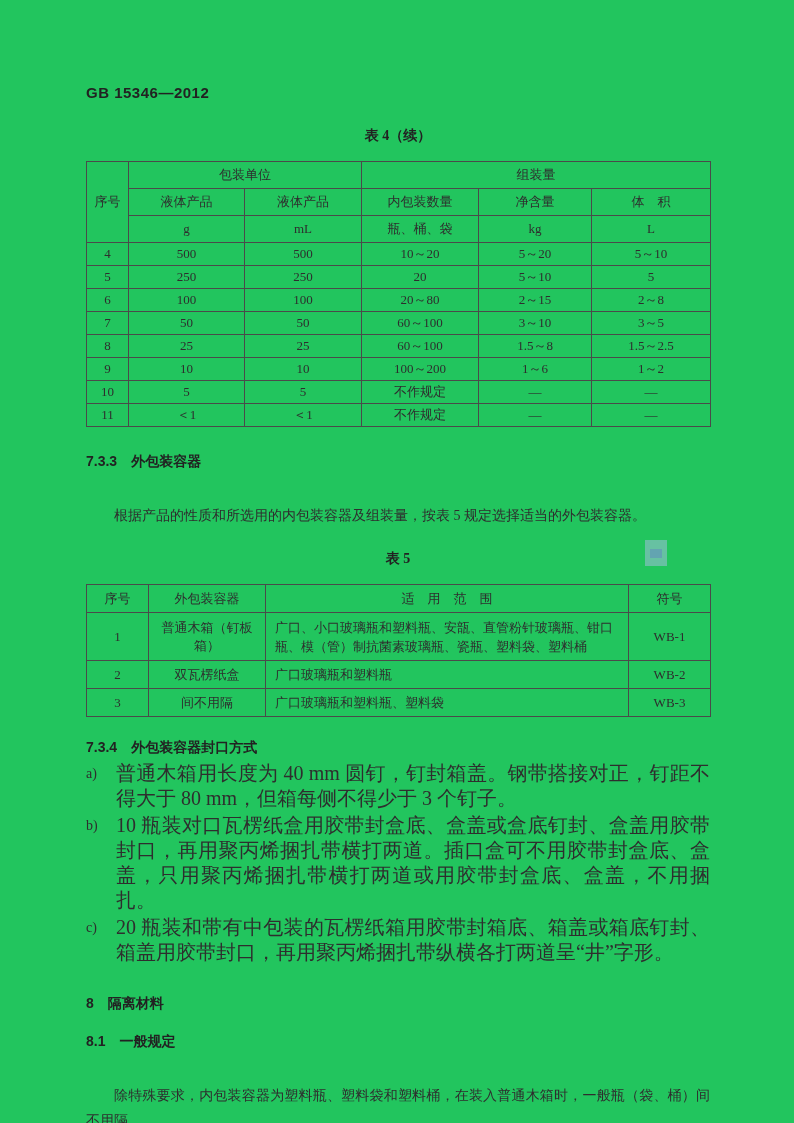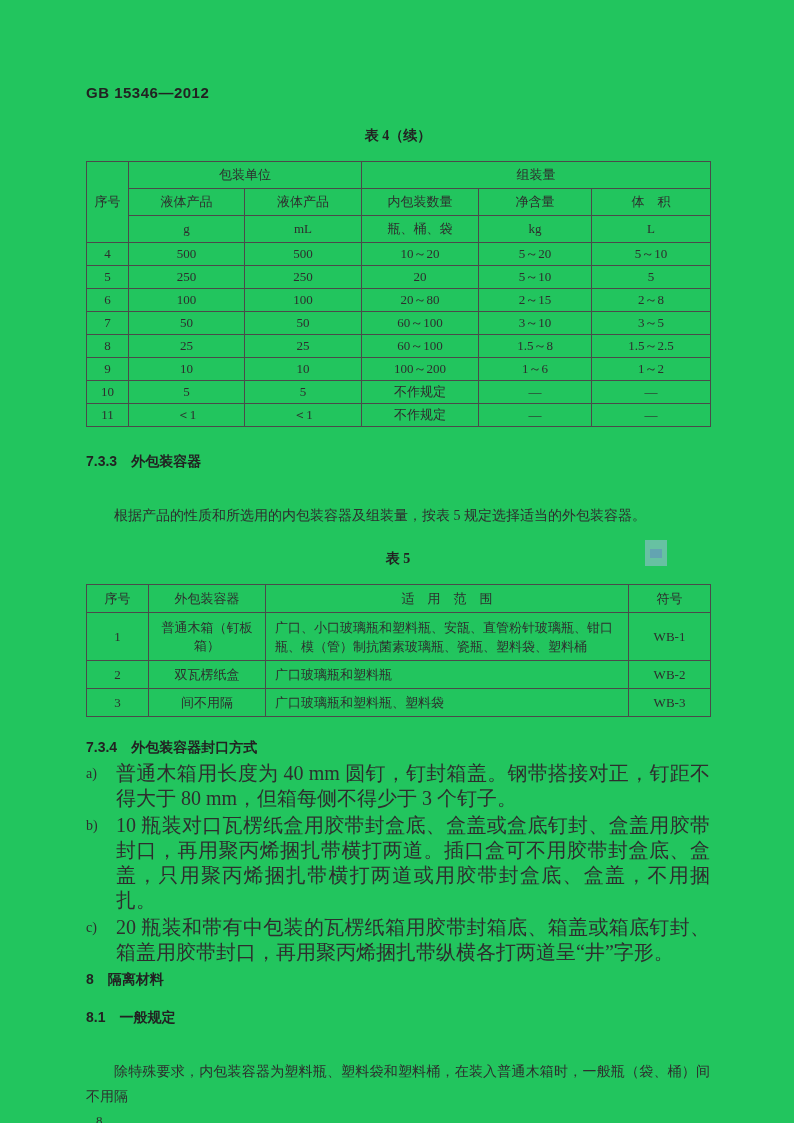--- a/index.html
+++ b/index.html
@@ -42,21 +42,21 @@
   .t5 tbody td { height:28px; }
   .t5 .tall { height:48px; }
   .t5 .range-cell { text-align:left; padding:3px 9px; line-height:19px; }
 
   .sec-heading {
     font-family:"Liberation Sans","DejaVu Sans",sans-serif;
     font-weight:bold; font-size:14px; color:#222;
   }
   .mt733 { margin-top:26px; }
   .mt734 { margin-top:22px; }
-  .mt8   { margin-top:6px; }
+  .mt8   { margin-top:30px; }
   .mt81  { margin-top:20px; }
 
   .para {
     margin-top:32px;
     font-size:14px; line-height:25px;
     text-indent:2em; text-align:justify;
   }
   .t5-title { margin-top:22px; }
 
   .list { margin-top:4px; }

